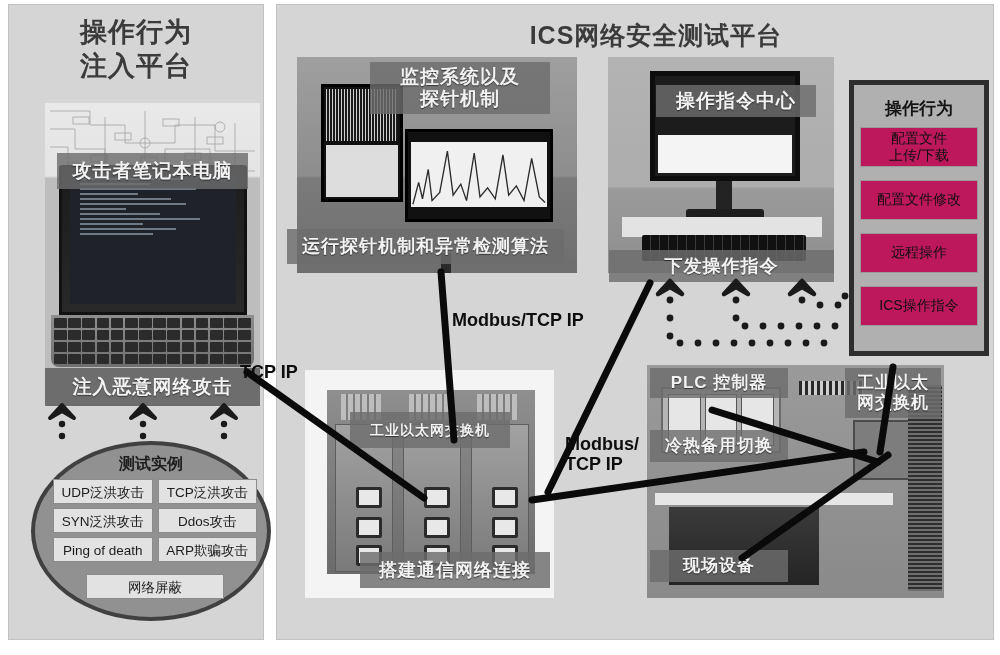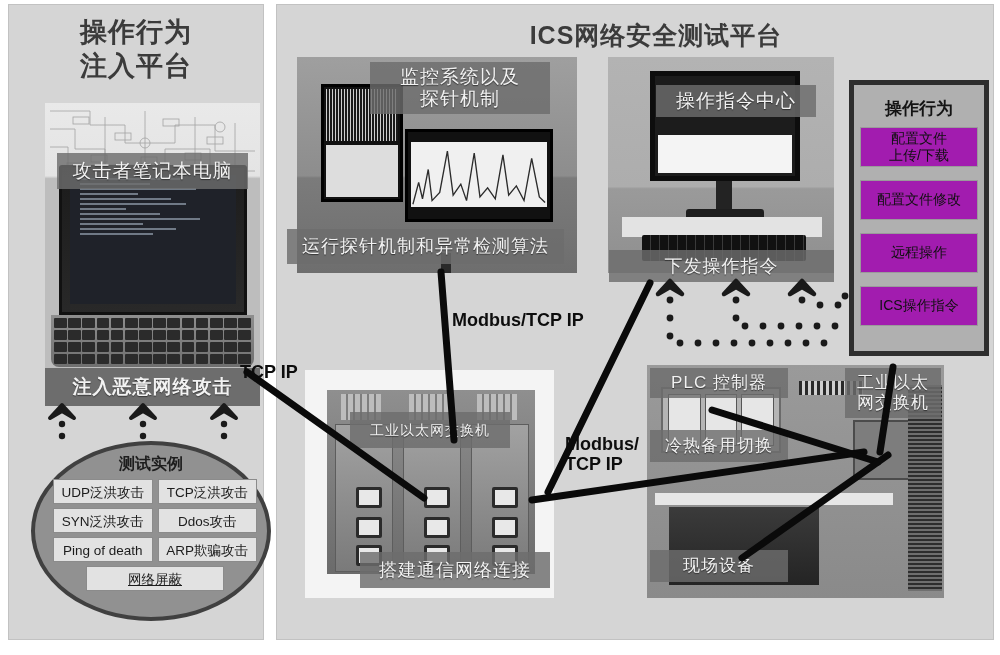--- a/index.html
+++ b/index.html
@@ -12,21 +12,21 @@
   #right-panel{left:276px;top:4px;width:716px;height:634px;}
 
   .panel-title{position:absolute;width:100%;text-align:center;color:#3b3b3b;
     font-weight:bold;letter-spacing:1px;}
   #left-title{top:10px;font-size:27px;line-height:34px;}
   #right-title{top:14px;font-size:25px;padding-left:21px;}
 
   
   .photo{position:absolute;overflow:hidden;}
   .cap{position:absolute;background:rgba(108,108,108,.82);color:#f2f2f2;
-    font-weight:normal;text-align:center;display:flex;align-items:center;
+    font-weight:bold;text-align:center;display:flex;align-items:center;
     justify-content:center;line-height:1.15;letter-spacing:1px;
     text-shadow:0 1px 1px rgba(0,0,0,.55);}
 
   
   #laptop-photo{left:36px;top:98px;width:215px;height:270px;
     background:
       linear-gradient(180deg,#e9e9e9 0%,#e4e4e4 27%,#bdbdbd 28%,#bdbdbd 100%);}
   #laptop-circuit{position:absolute;left:0;top:0;width:100%;height:80px;opacity:.55;}
   #laptop-body{position:absolute;left:14px;top:62px;width:188px;height:150px;
     background:linear-gradient(175deg,#1b1b1b,#2a2a2a);border-radius:3px 3px 0 0;
@@ -49,21 +49,21 @@
 
   
   #ellipse{position:absolute;left:22px;top:436px;width:240px;height:180px;
     border-radius:50%;background:#919191;border:4px solid #404040;box-sizing:border-box;}
   #ellipse-title{position:absolute;top:9px;width:100%;text-align:center;
     font-size:16px;font-weight:bold;color:#1d1d1d;}
   #case-grid{position:absolute;left:18px;top:34px;width:204px;
     display:grid;grid-template-columns:1fr 1fr;gap:4px 5px;}
   .case{background:#e2e2e2;border:1px solid #8b8b8b;color:#1c1c1c;
     font-size:13.5px;text-align:center;height:25px;line-height:25px;box-sizing:border-box;}
-  .case.wide{grid-column:1/3;width:138px;margin:0 auto;text-decoration:underline;}
+  .case.wide{grid-column:1/3;width:138px;margin:8px auto;}
 
   
   #mon-photo{left:297px;top:57px;width:280px;height:216px;
     background:linear-gradient(180deg,#9f9f9f 0%,#8d8d8d 55%,#7b7b7b 56%,#6e6e6e 100%);}
   #mon-left{position:absolute;left:24px;top:27px;width:82px;height:118px;
     background:#111;border:3px solid #000;box-sizing:border-box;}
   #mon-left-top{position:absolute;left:2px;top:2px;right:2px;height:52px;
     background:repeating-linear-gradient(90deg,#cfcfcf 0 1px,#1a1a1a 1px 3px);}
   #mon-left-bot{position:absolute;left:2px;bottom:2px;right:2px;height:52px;background:#ddd;}
   #mon-right{position:absolute;left:108px;top:72px;width:148px;height:93px;
@@ -122,21 +122,21 @@
   #cap-plc-sw{left:845px;top:368px;width:96px;height:50px;font-size:17px;flex-direction:column;}
   #cap-plc-sb{left:650px;top:430px;width:138px;height:32px;font-size:17px;}
   #cap-plc-fd{left:650px;top:550px;width:138px;height:32px;font-size:17px;}
 
   
   #ops-panel{position:absolute;left:849px;top:80px;width:140px;height:276px;
     background:#b0b0b0;border:5px solid #2e2e2e;box-sizing:border-box;
     padding:6px;display:flex;flex-direction:column;}
   #ops-title{font-size:17px;font-weight:bold;color:#141414;text-align:center;
     height:36px;line-height:36px;}
-  .ops-item{background:#a21caf;border:1px solid #9a9a9a;color:#101010;font-size:14px;
+  .ops-item{background:#be185d;border:1px solid #9a9a9a;color:#101010;font-size:14px;
     text-align:center;display:flex;align-items:center;justify-content:center;
     flex-direction:column;line-height:1.25;margin-bottom:13px;height:40px;box-sizing:border-box;}
 
   
   .link-label{position:absolute;font-weight:bold;color:#0d0d0d;line-height:1.12;}
   #lbl-tcpip{left:240px;top:362px;font-size:18px;}
   #lbl-modbus1{left:452px;top:310px;font-size:18px;}
   #lbl-modbus2{left:565px;top:434px;font-size:18px;}
 
   svg#wires{position:absolute;left:0;top:0;width:1000px;height:655px;pointer-events:none;}

